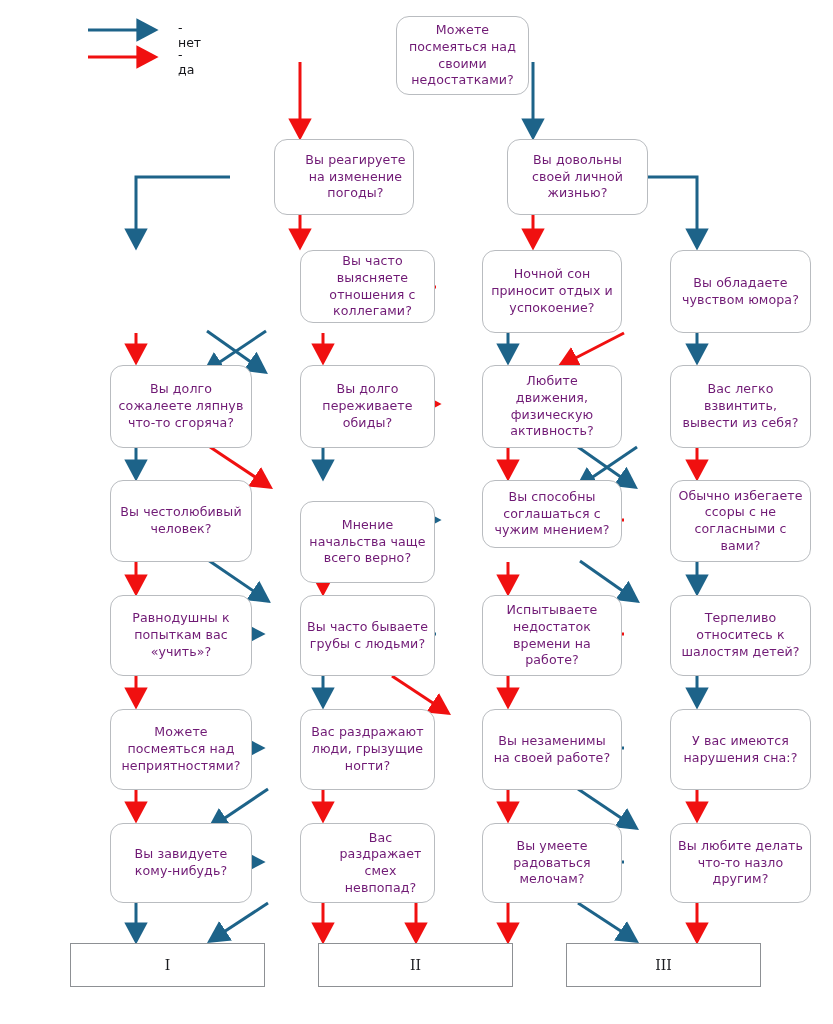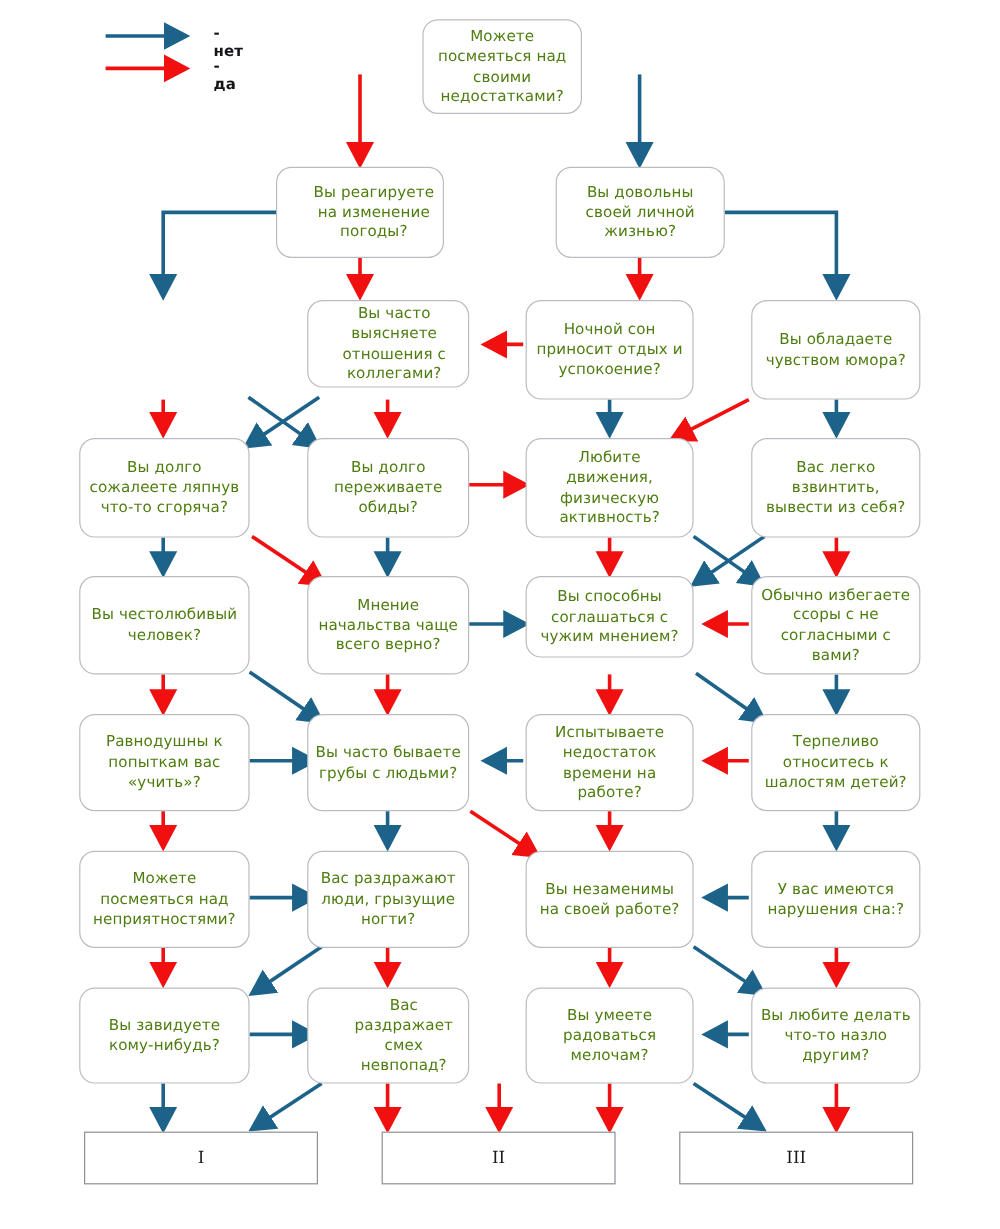--- a/index.html
+++ b/index.html
@@ -11,44 +11,45 @@
   svg.edges{position:absolute;left:0;top:0;width:833px;height:1024px;pointer-events:none;}
 
   .node{
     position:absolute;
     box-sizing:border-box;
     border:1px solid #b9bcc0;
     border-radius:13px;
     background:#ffffff;
     display:flex;align-items:center;justify-content:center;
     text-align:center;
-    color:#4d7c0f;
+    color:#701a75;
     font-size:12.6px;
     line-height:1.33;
     letter-spacing:.1px;
     padding:4px 6px;
     z-index:3;
+    margin-left:44px;
   }
   .node span{display:block;width:100%;}
 
   .result{
     position:absolute;
     box-sizing:border-box;
     border:1px solid #8d9094;
     border-radius:0;
     background:#ffffff;
     display:flex;align-items:center;justify-content:center;
     font-family:"DejaVu Serif","Liberation Serif",serif;
     font-size:14px;
     color:#1a1b1f;
     z-index:3;
   }
 
   .legend{position:absolute;z-index:4;}
-  .legend-row{position:absolute;display:flex;align-items:flex-end;font-weight:bold;}
+  .legend-row{position:absolute;display:flex;align-items:flex-end;}
   .legend-label{
     font-size:12.5px;color:#15161a;margin-left:10px;
     font-family:"DejaVu Sans","Liberation Sans",sans-serif;
   }
 </style>
 </head>
 <body>
 
 <div id="stage">
 
@@ -202,21 +203,21 @@
   <div class="node" style="left:438px;top:365px;width:140px;height:83px;">
     <span>Любите движения, физическую активность?</span>
   </div>
   <div class="node" style="left:626px;top:365px;width:141px;height:83px;">
     <span>Вас легко взвинтить, вывести из себя?</span>
   </div>
 
   <div class="node" style="left:66px;top:480px;width:142px;height:82px;">
     <span>Вы честолюбивый человек?</span>
   </div>
-  <div class="node" style="left:256px;top:480px;width:135px;height:82px;">
+  <div class="node" style="left:256px;top:501px;width:135px;height:82px;">
     <span>Мнение начальства чаще всего верно?</span>
   </div>
   <div class="node" style="left:438px;top:480px;width:140px;height:68px;">
     <span>Вы способны соглашаться с чужим мнением?</span>
   </div>
   <div class="node" style="left:626px;top:480px;width:141px;height:82px;">
     <span>Обычно избегаете ссоры с не согласными с вами?</span>
   </div>
 
   <div class="node" style="left:66px;top:595px;width:142px;height:81px;">

